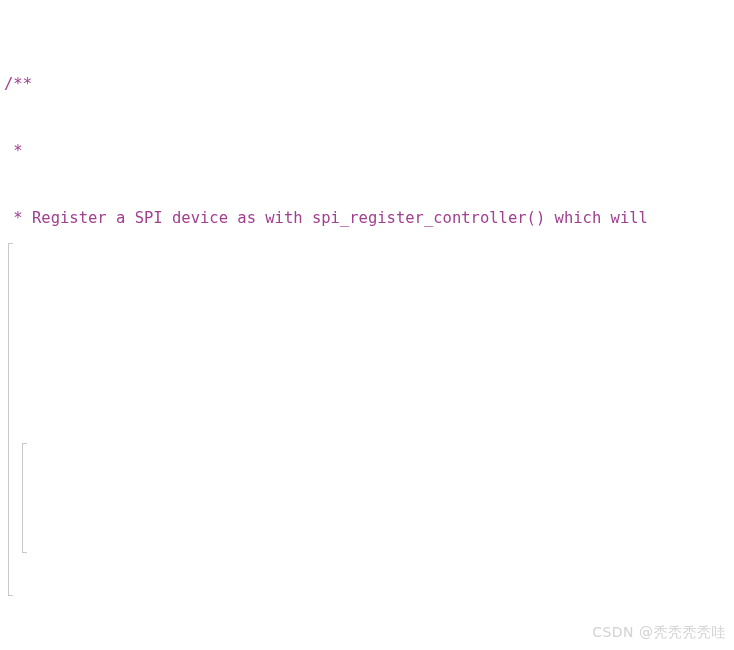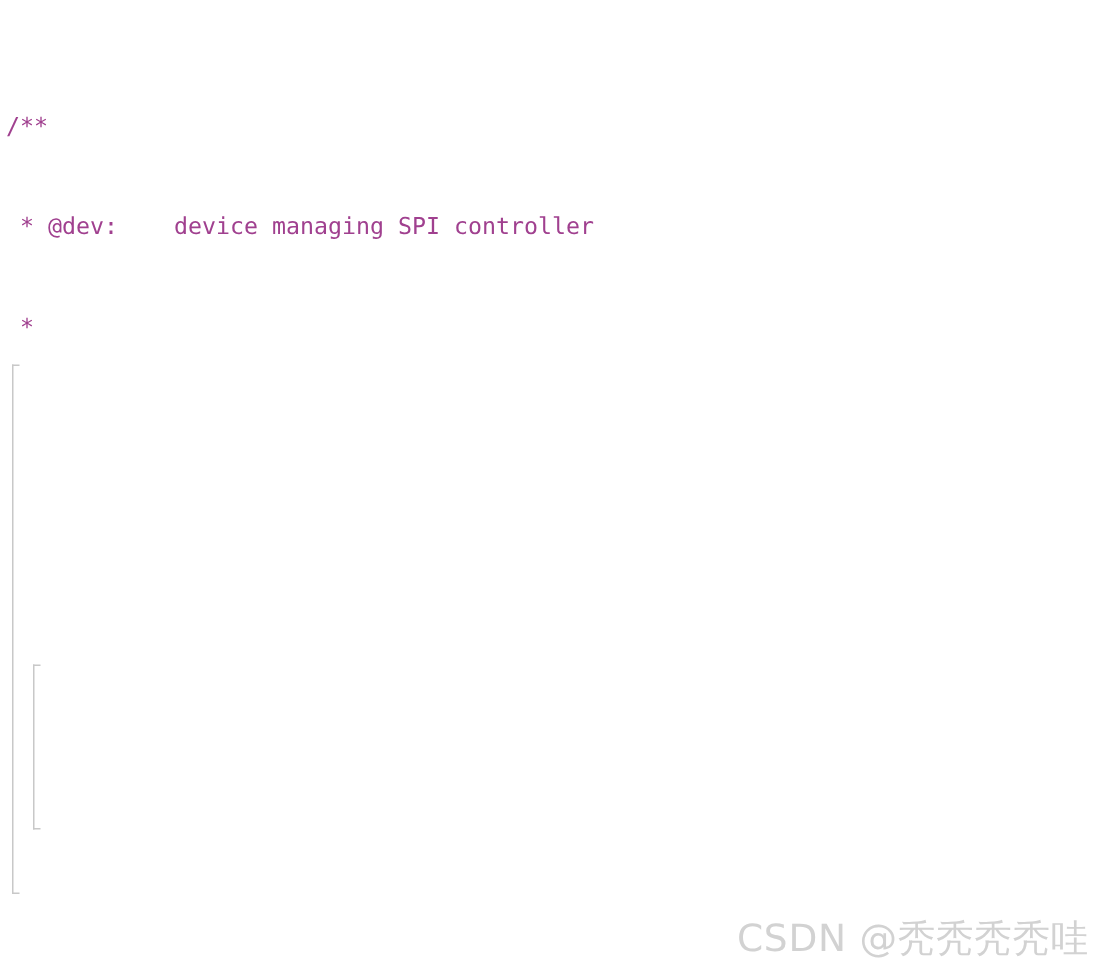--- a/index.html
+++ b/index.html
@@ -68,41 +68,41 @@
     border-bottom: 1px solid #c8c8c8;
   }
 
   
   .watermark {
     position: absolute;
     right: 8px;
     bottom: 8px;
     color: #d2d2d2;
     font-family: "DejaVu Sans", "Liberation Sans", sans-serif;
-    font-size: 25px;
+    font-size: 14px;
     letter-spacing: 0.5px;
     white-space: nowrap;
     user-select: none;
   }
 </style>
 </head>
 <body>
 
 <div id="code-view">
 
   <div class="fold-guides">
     <div class="fold-guide top bot" style="left:8px; top:243px; height:353px;"></div>
     <div class="fold-guide top bot" style="left:22px; top:443px; height:110px;"></div>
   </div>
 
   <div class="code-lines">
 
     <span class="ln"><span class="c-comment">/**</span></span>
-    <span class="ln"><span class="c-comment"> * @dev:    device managing SPI controller</span></span>
     <span class="ln"><span class="c-comment"> *</span></span>
+    <span class="ln"><span class="c-comment"> * Register a SPI device as with spi_register_controller() which will</span></span>
     
     
     
     
 
     
 
     
 
     

